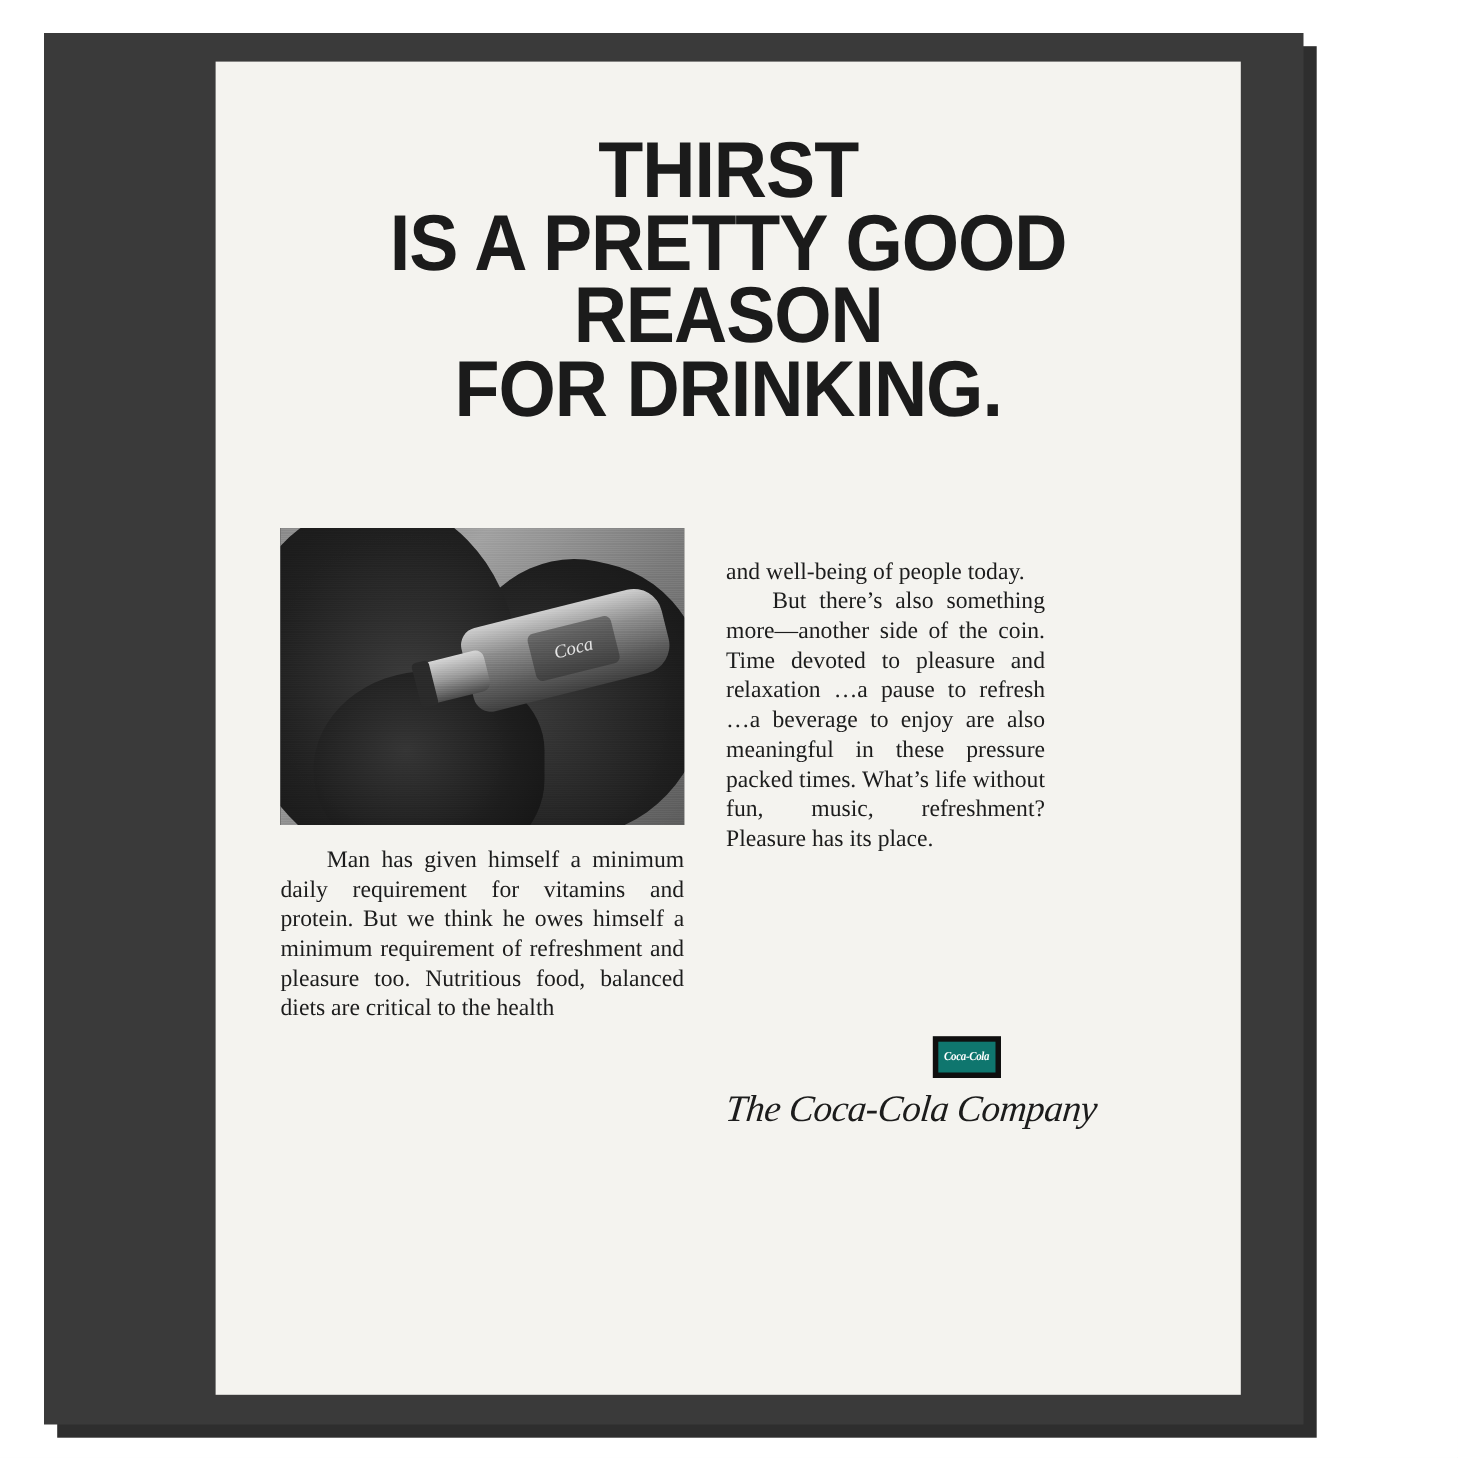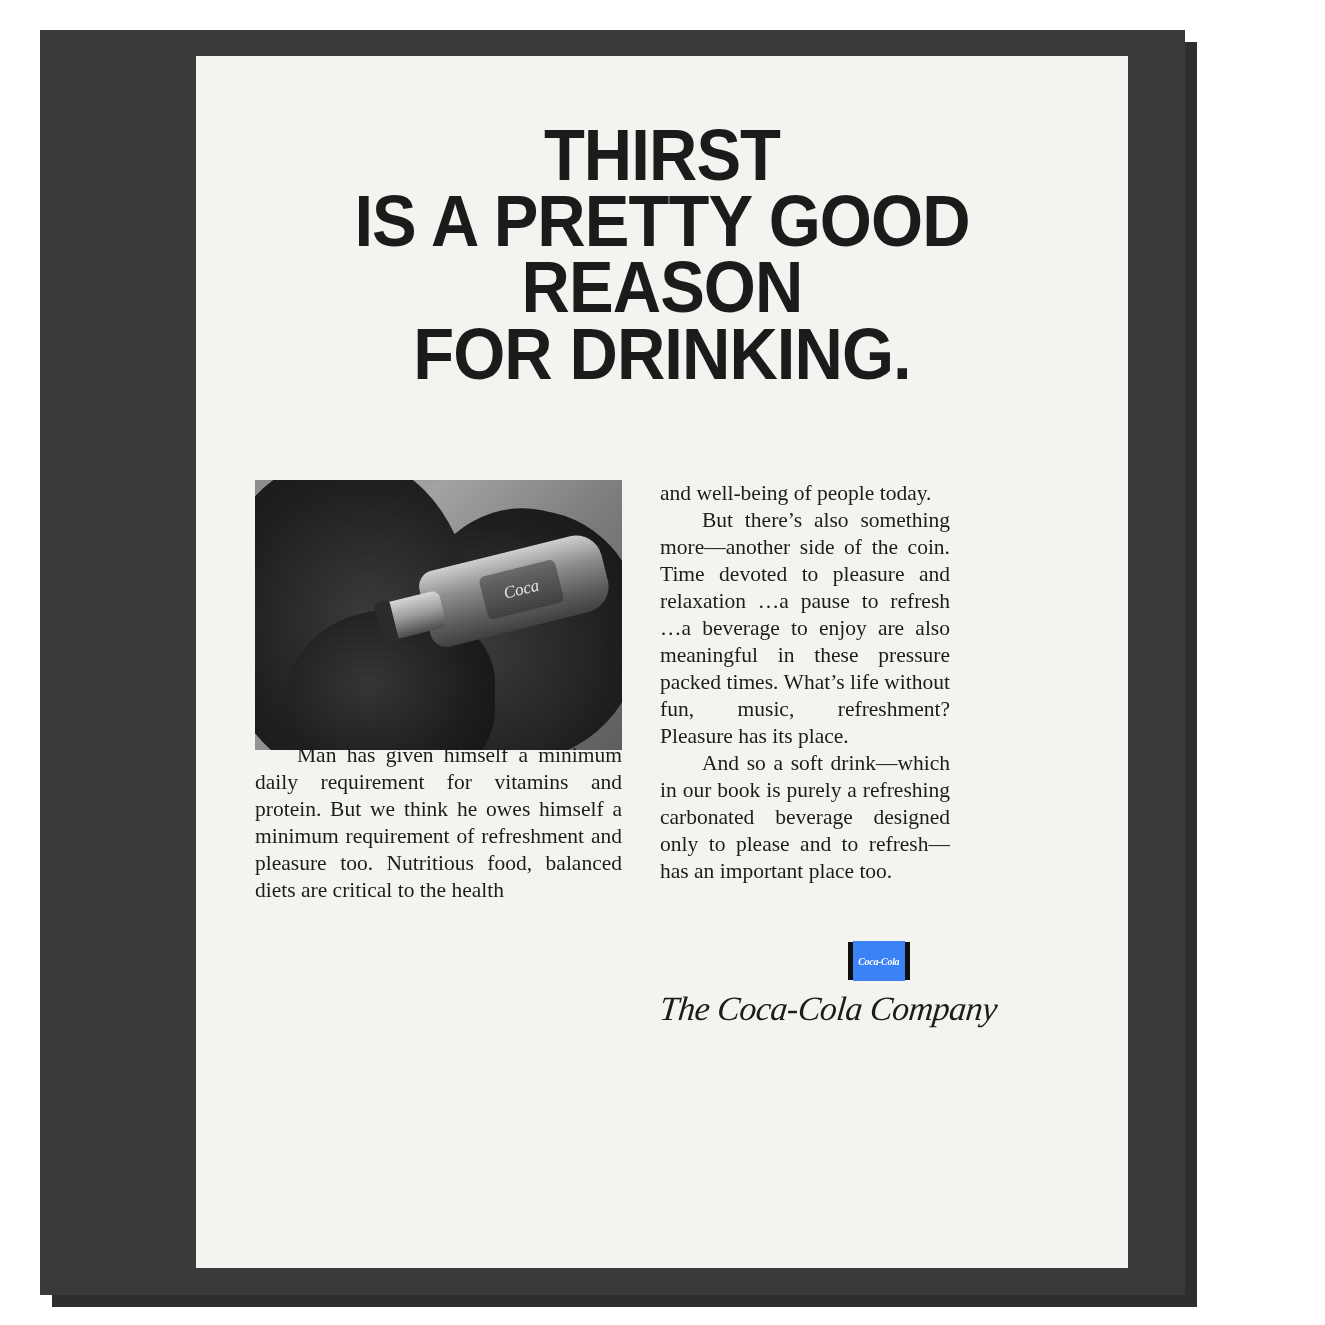--- a/index.html
+++ b/index.html
@@ -178,20 +178,21 @@
 
   
   .col {
     position: absolute;
     font-family: "Liberation Serif", serif;
     color: #1c1c1c;
     font-size: 21.5px;
     line-height: 27px;
     text-align: justify;
     text-justify: inter-word;
+    margin-top: 26px;
   }
   #col-left {
     left: 59px;
     top: 686px;
     width: 367px;
   }
   #col-right {
     left: 464px;
     top: 424px;
     width: 290px;
@@ -210,22 +211,22 @@
     top: 886px;
     width: 62px;
     height: 38px;
     background: #0f0f0f;
     display: flex;
     align-items: center;
     justify-content: center;
   }
   #coke-badge .inner {
     width: 52px;
-    height: 40px;
-    background: #3b82f6;
+    height: 28px;
+    background: #0f766e;
     display: flex;
     align-items: center;
     justify-content: center;
   }
   #coke-badge .inner span {
     color: #ffffff;
     font-family: "Liberation Serif", serif;
     font-style: italic;
     font-weight: bold;
     font-size: 11px;
@@ -279,21 +280,20 @@
       <div class="grain"></div>
     </div>
 
     <div class="col" id="col-left">
       <p class="indent">Man has given himself a minimum daily requirement for vitamins and protein. But we think he owes himself a minimum requirement of refreshment and pleasure too. Nutritious food, balanced diets are critical to the health</p>
     </div>
 
     <div class="col" id="col-right">
       <p>and well-being of people today.</p>
       <p class="indent">But there’s also something more—another side of the coin. Time devoted to pleasure and relaxation …a pause to refresh …a beverage to enjoy are also meaningful in these pressure packed times. What’s life without fun, music, refreshment? Pleasure has its place.</p>
-      <p class="indent">And so a soft drink—which in our book is purely a refreshing carbonated beverage designed only to please and to refresh—has an important place too.</p>
     </div>
 
     <div id="coke-badge">
       <div class="inner">
         <span>Coca-Cola</span>
       </div>
     </div>
 
     <div id="signature">The Coca-Cola Company</div>
 

